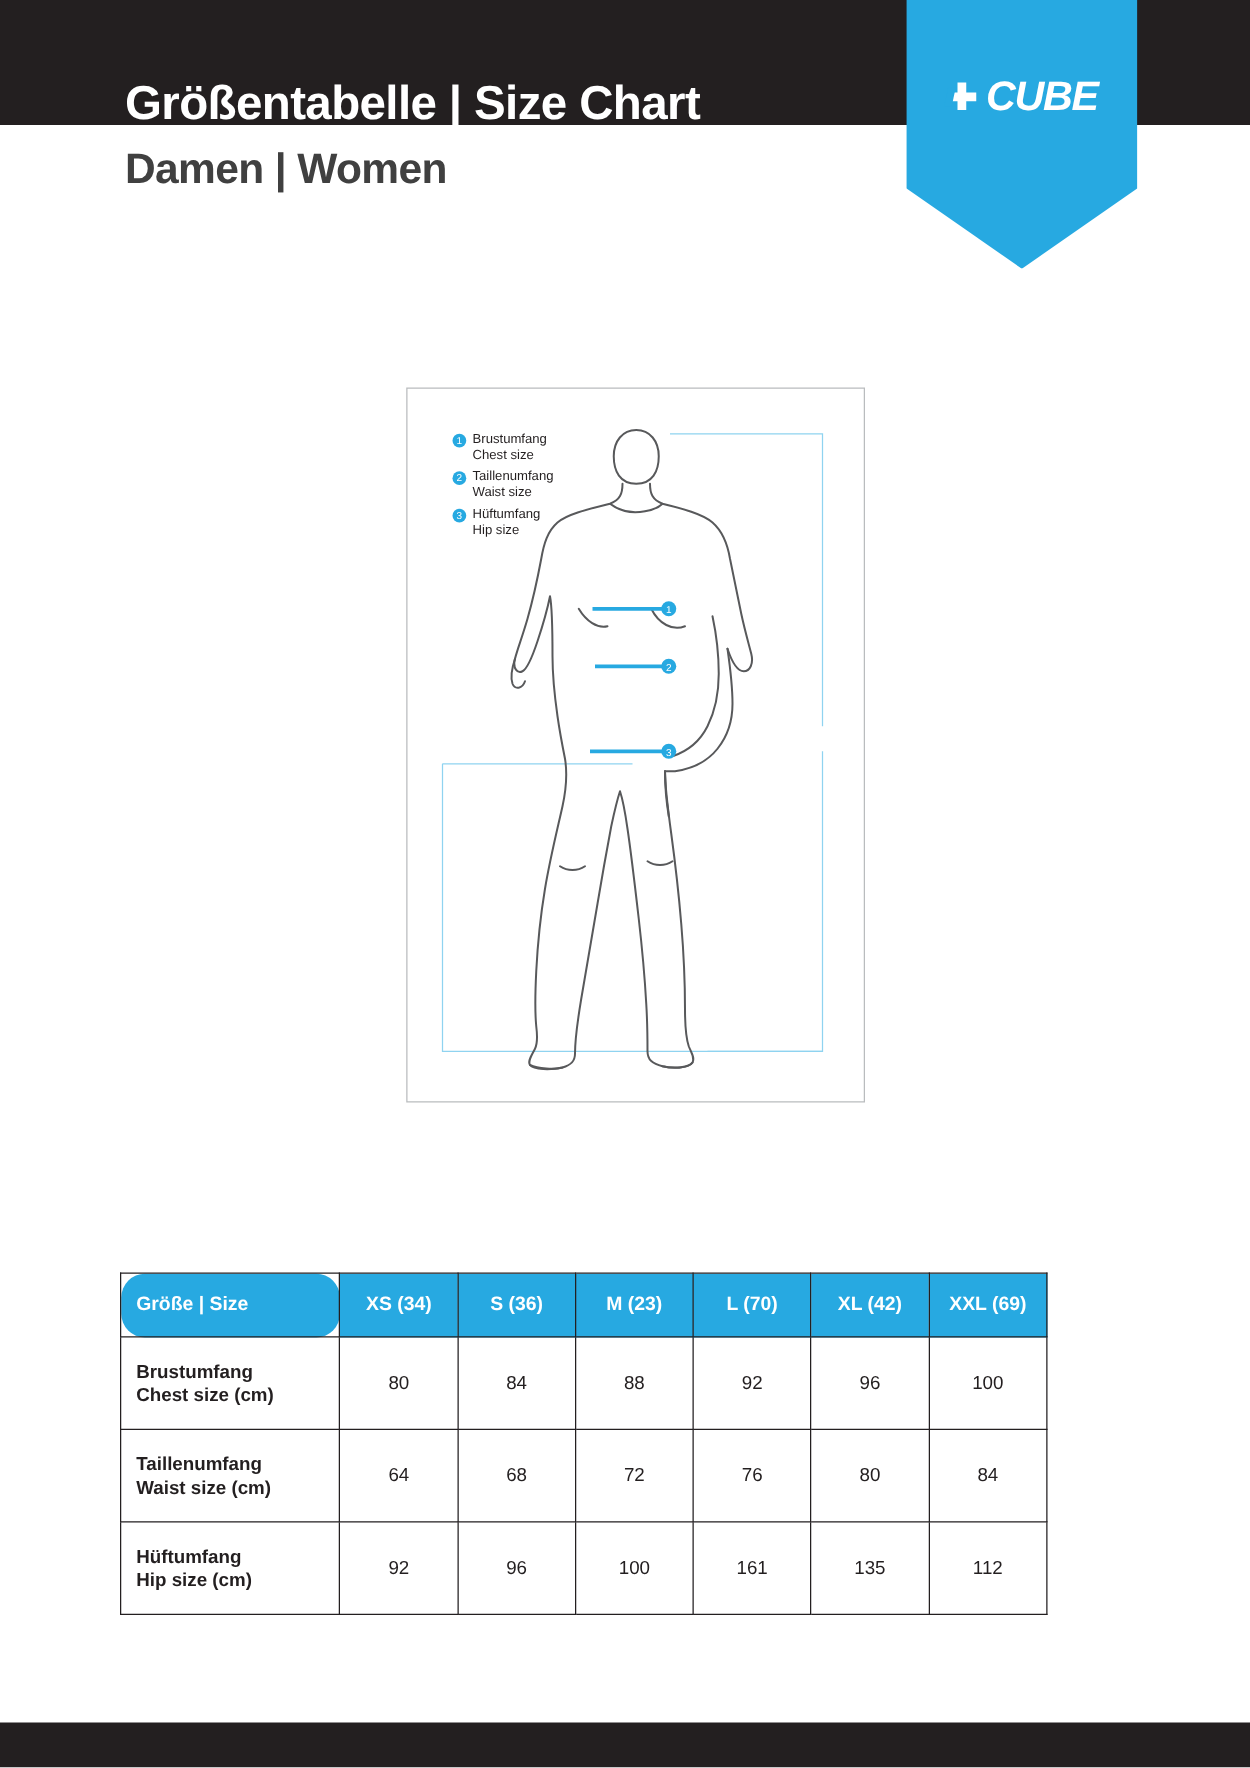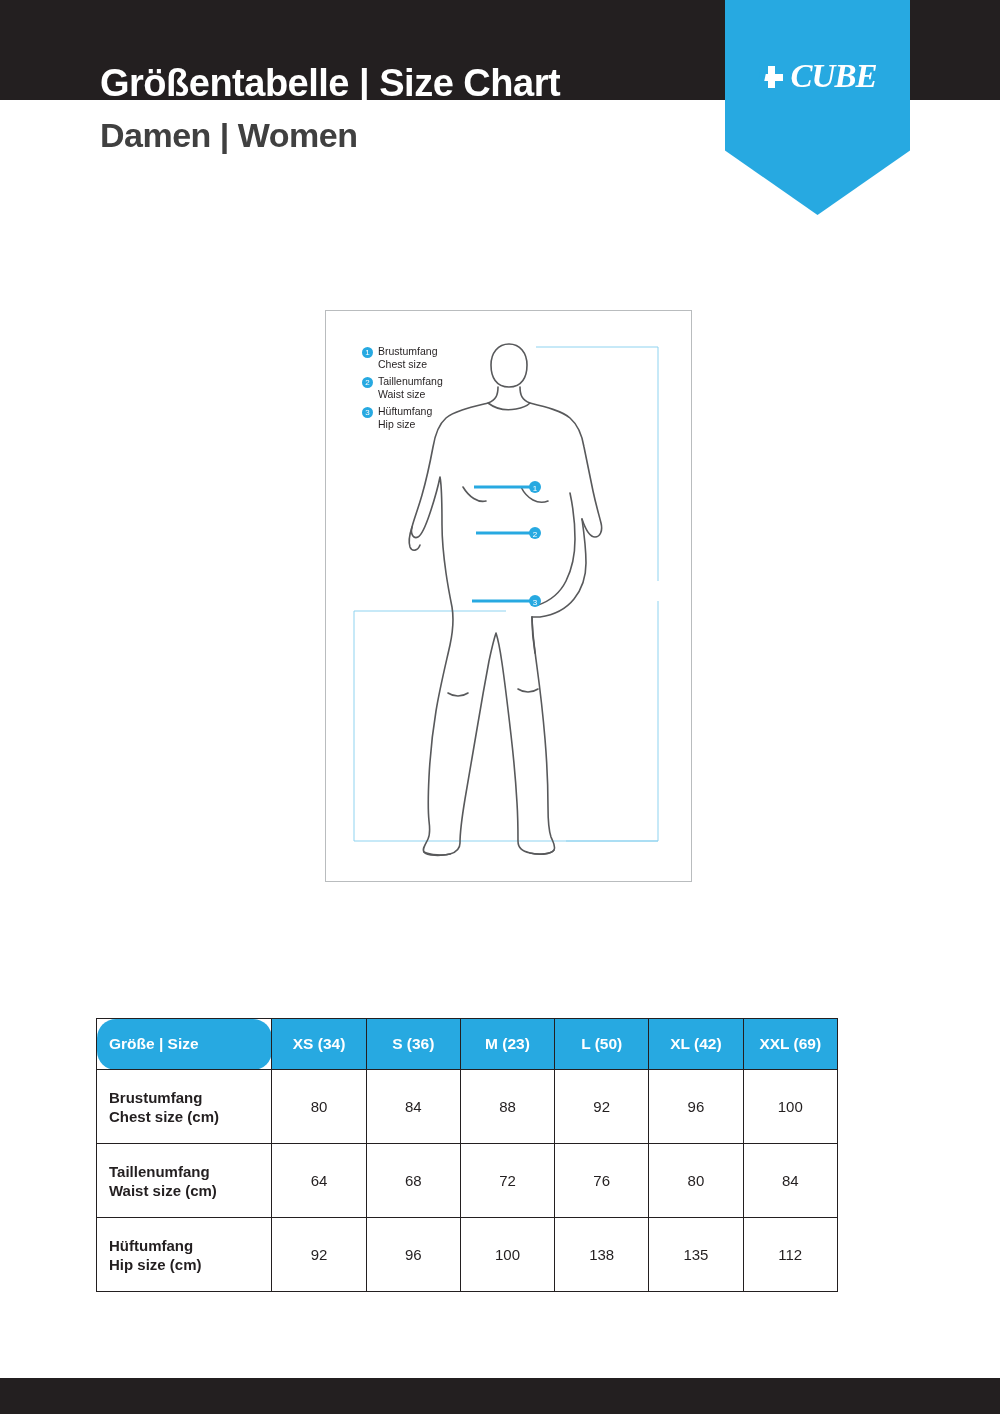--- a/index.html
+++ b/index.html
@@ -50,21 +50,20 @@
   
   .logo-banner {
     position: absolute;
     top: 0;
     left: 725px;
     width: 185px;
     height: 215px;
     background: #27a9e1;
     clip-path: polygon(0 0, 100% 0, 100% 70%, 50% 100%, 0 70%);
     z-index: 6;
-    font-family: Liberation Serif, serif;
   }
   .logo-wrap {
     position: absolute;
     top: 58px;
     left: 0;
     width: 185px;
     text-align: center;
     color: #ffffff;
   }
   .logo-mark {
@@ -350,21 +349,21 @@
   </div>
 </div>
 
 <table class="size-table">
   <thead>
     <tr>
       <th class="head-label col-label">Größe | Size</th>
       <th class="col-size">XS (34)</th>
       <th class="col-size">S (36)</th>
       <th class="col-size">M (23)</th>
-      <th class="col-size">L (50)</th>
+      <th class="col-size">L (70)</th>
       <th class="col-size">XL (42)</th>
       <th class="col-size">XXL (69)</th>
     </tr>
   </thead>
   <tbody>
     <tr>
       <td class="row-label">
         <span>Brustumfang</span><br>
         <span>Chest size (cm)</span>
       </td>
@@ -388,20 +387,20 @@
       <td>84</td>
     </tr>
     <tr>
       <td class="row-label">
         <span>Hüftumfang</span><br>
         <span>Hip size (cm)</span>
       </td>
       <td>92</td>
       <td>96</td>
       <td>100</td>
-      <td>138</td>
+      <td>161</td>
       <td>135</td>
       <td>112</td>
     </tr>
   </tbody>
 </table>
 
 <div class="footer"></div>
 
 </body></html>

